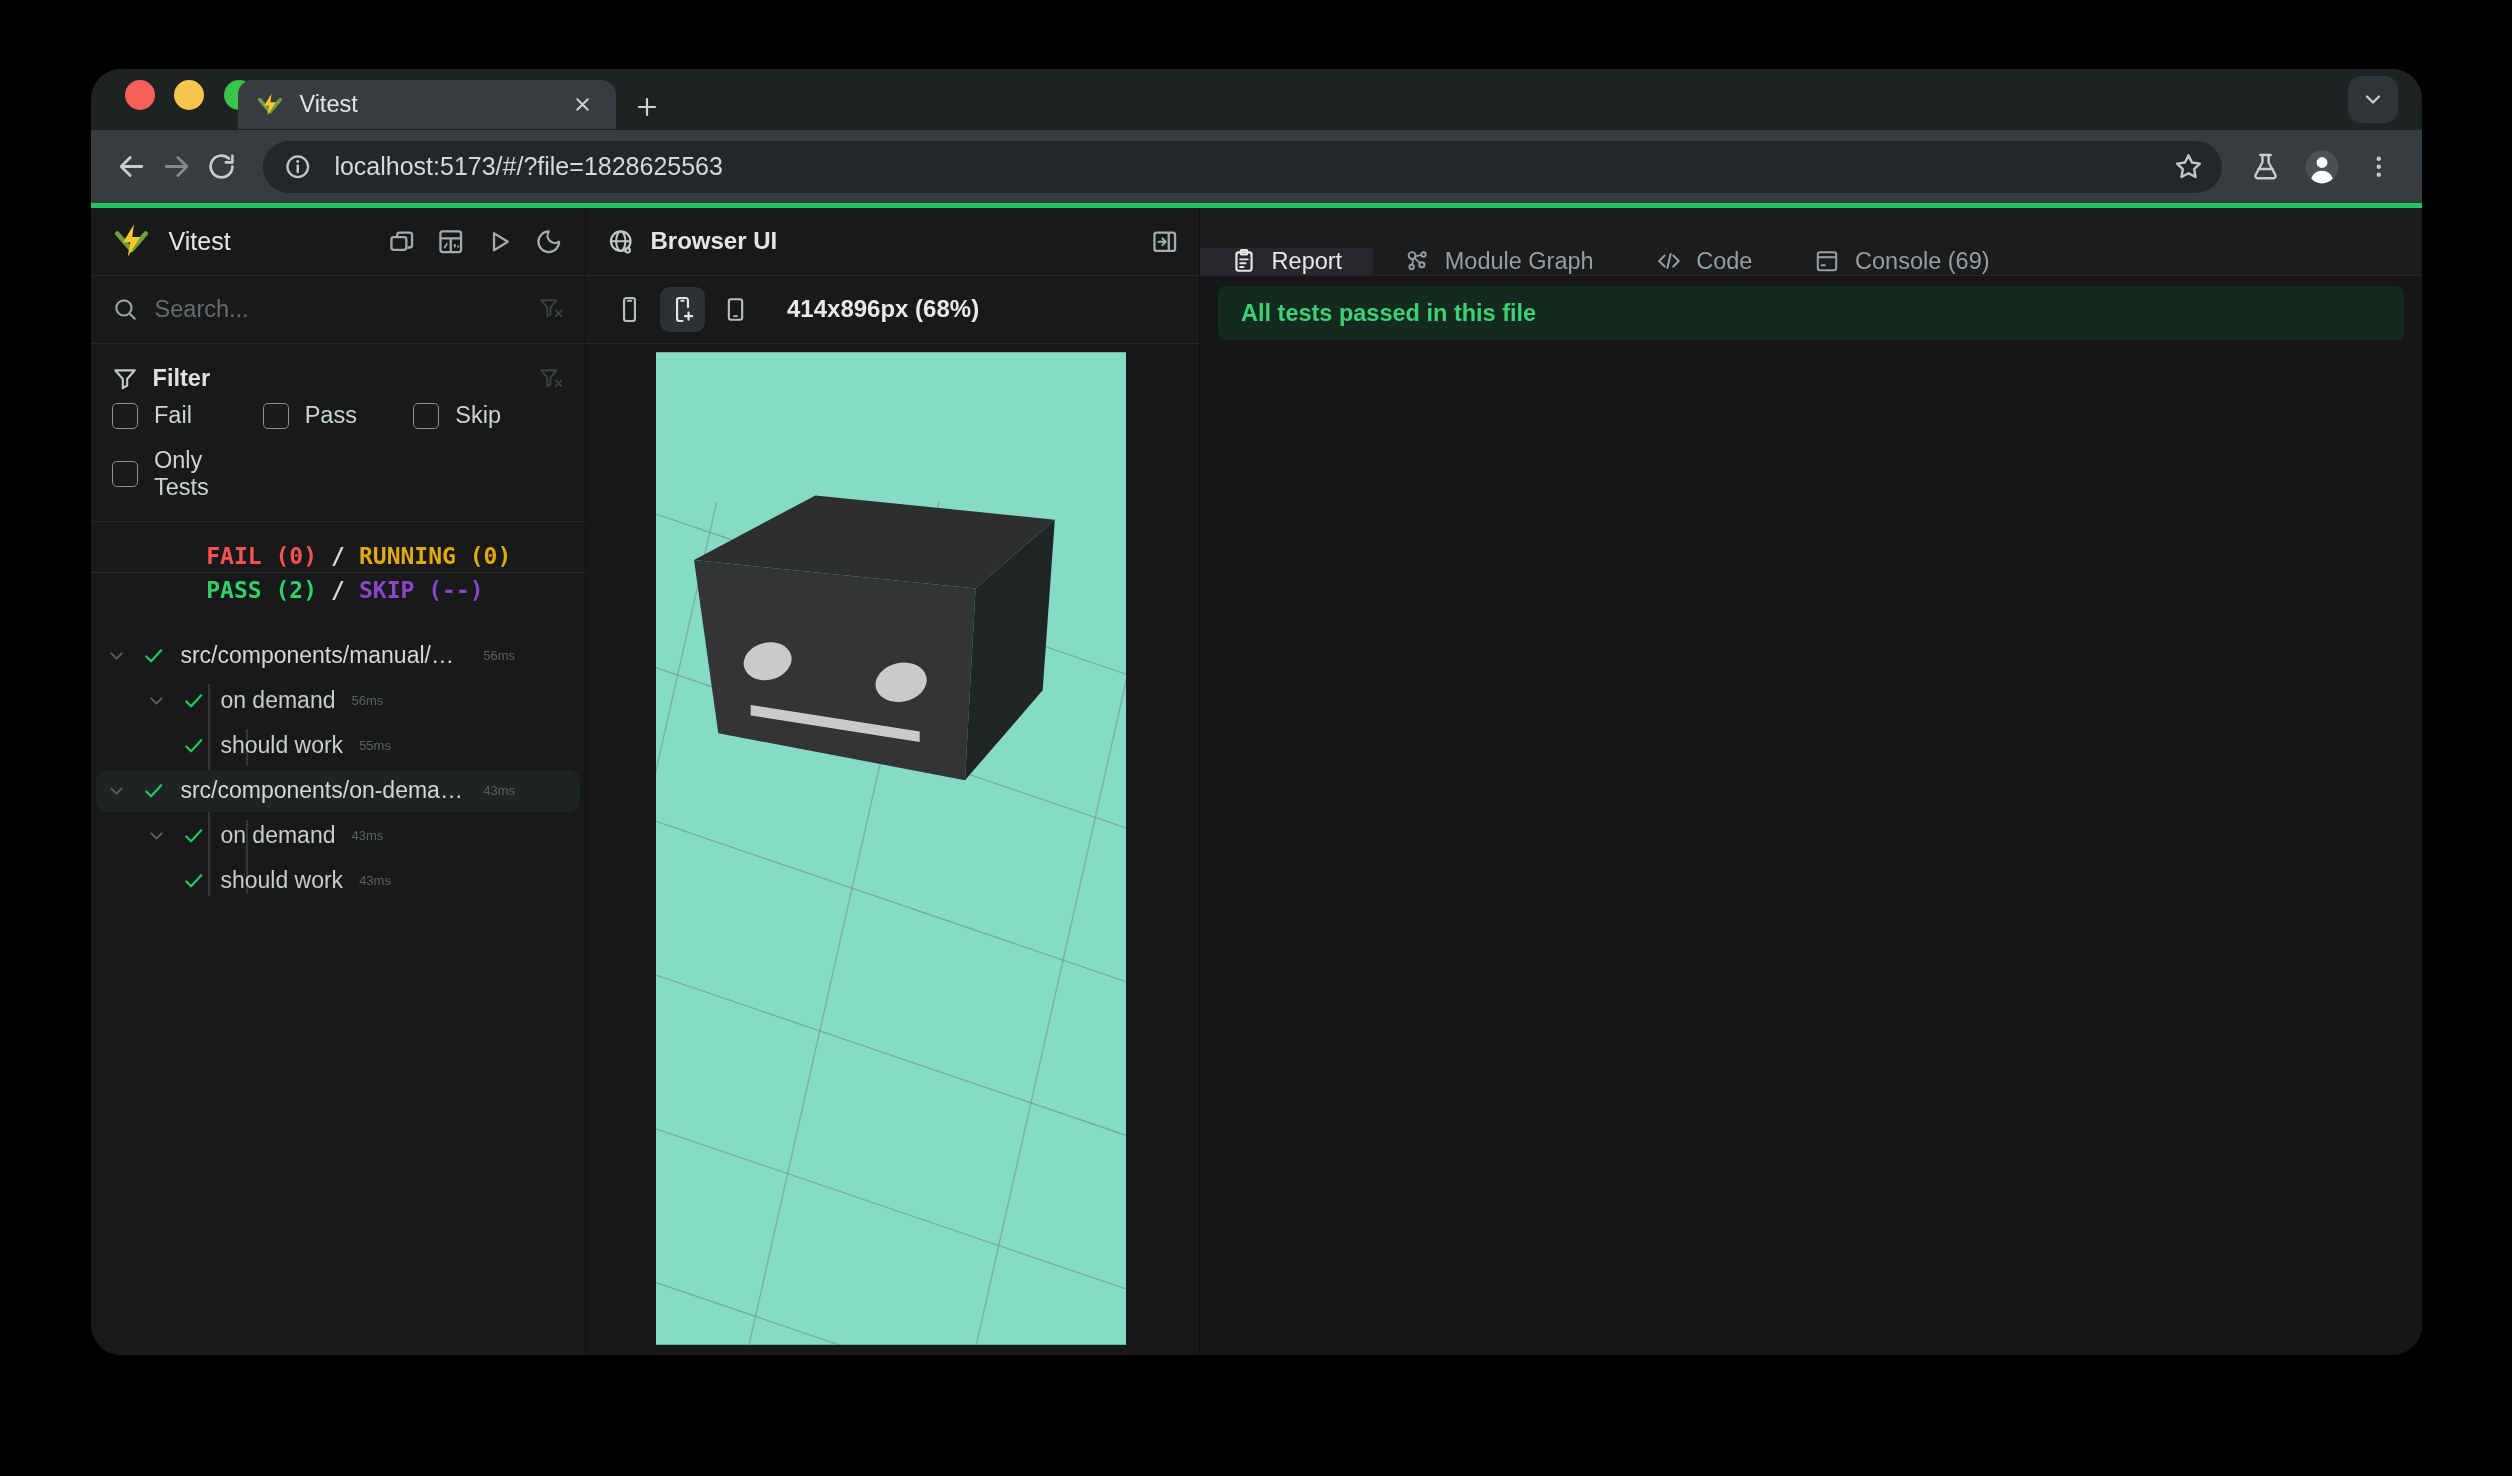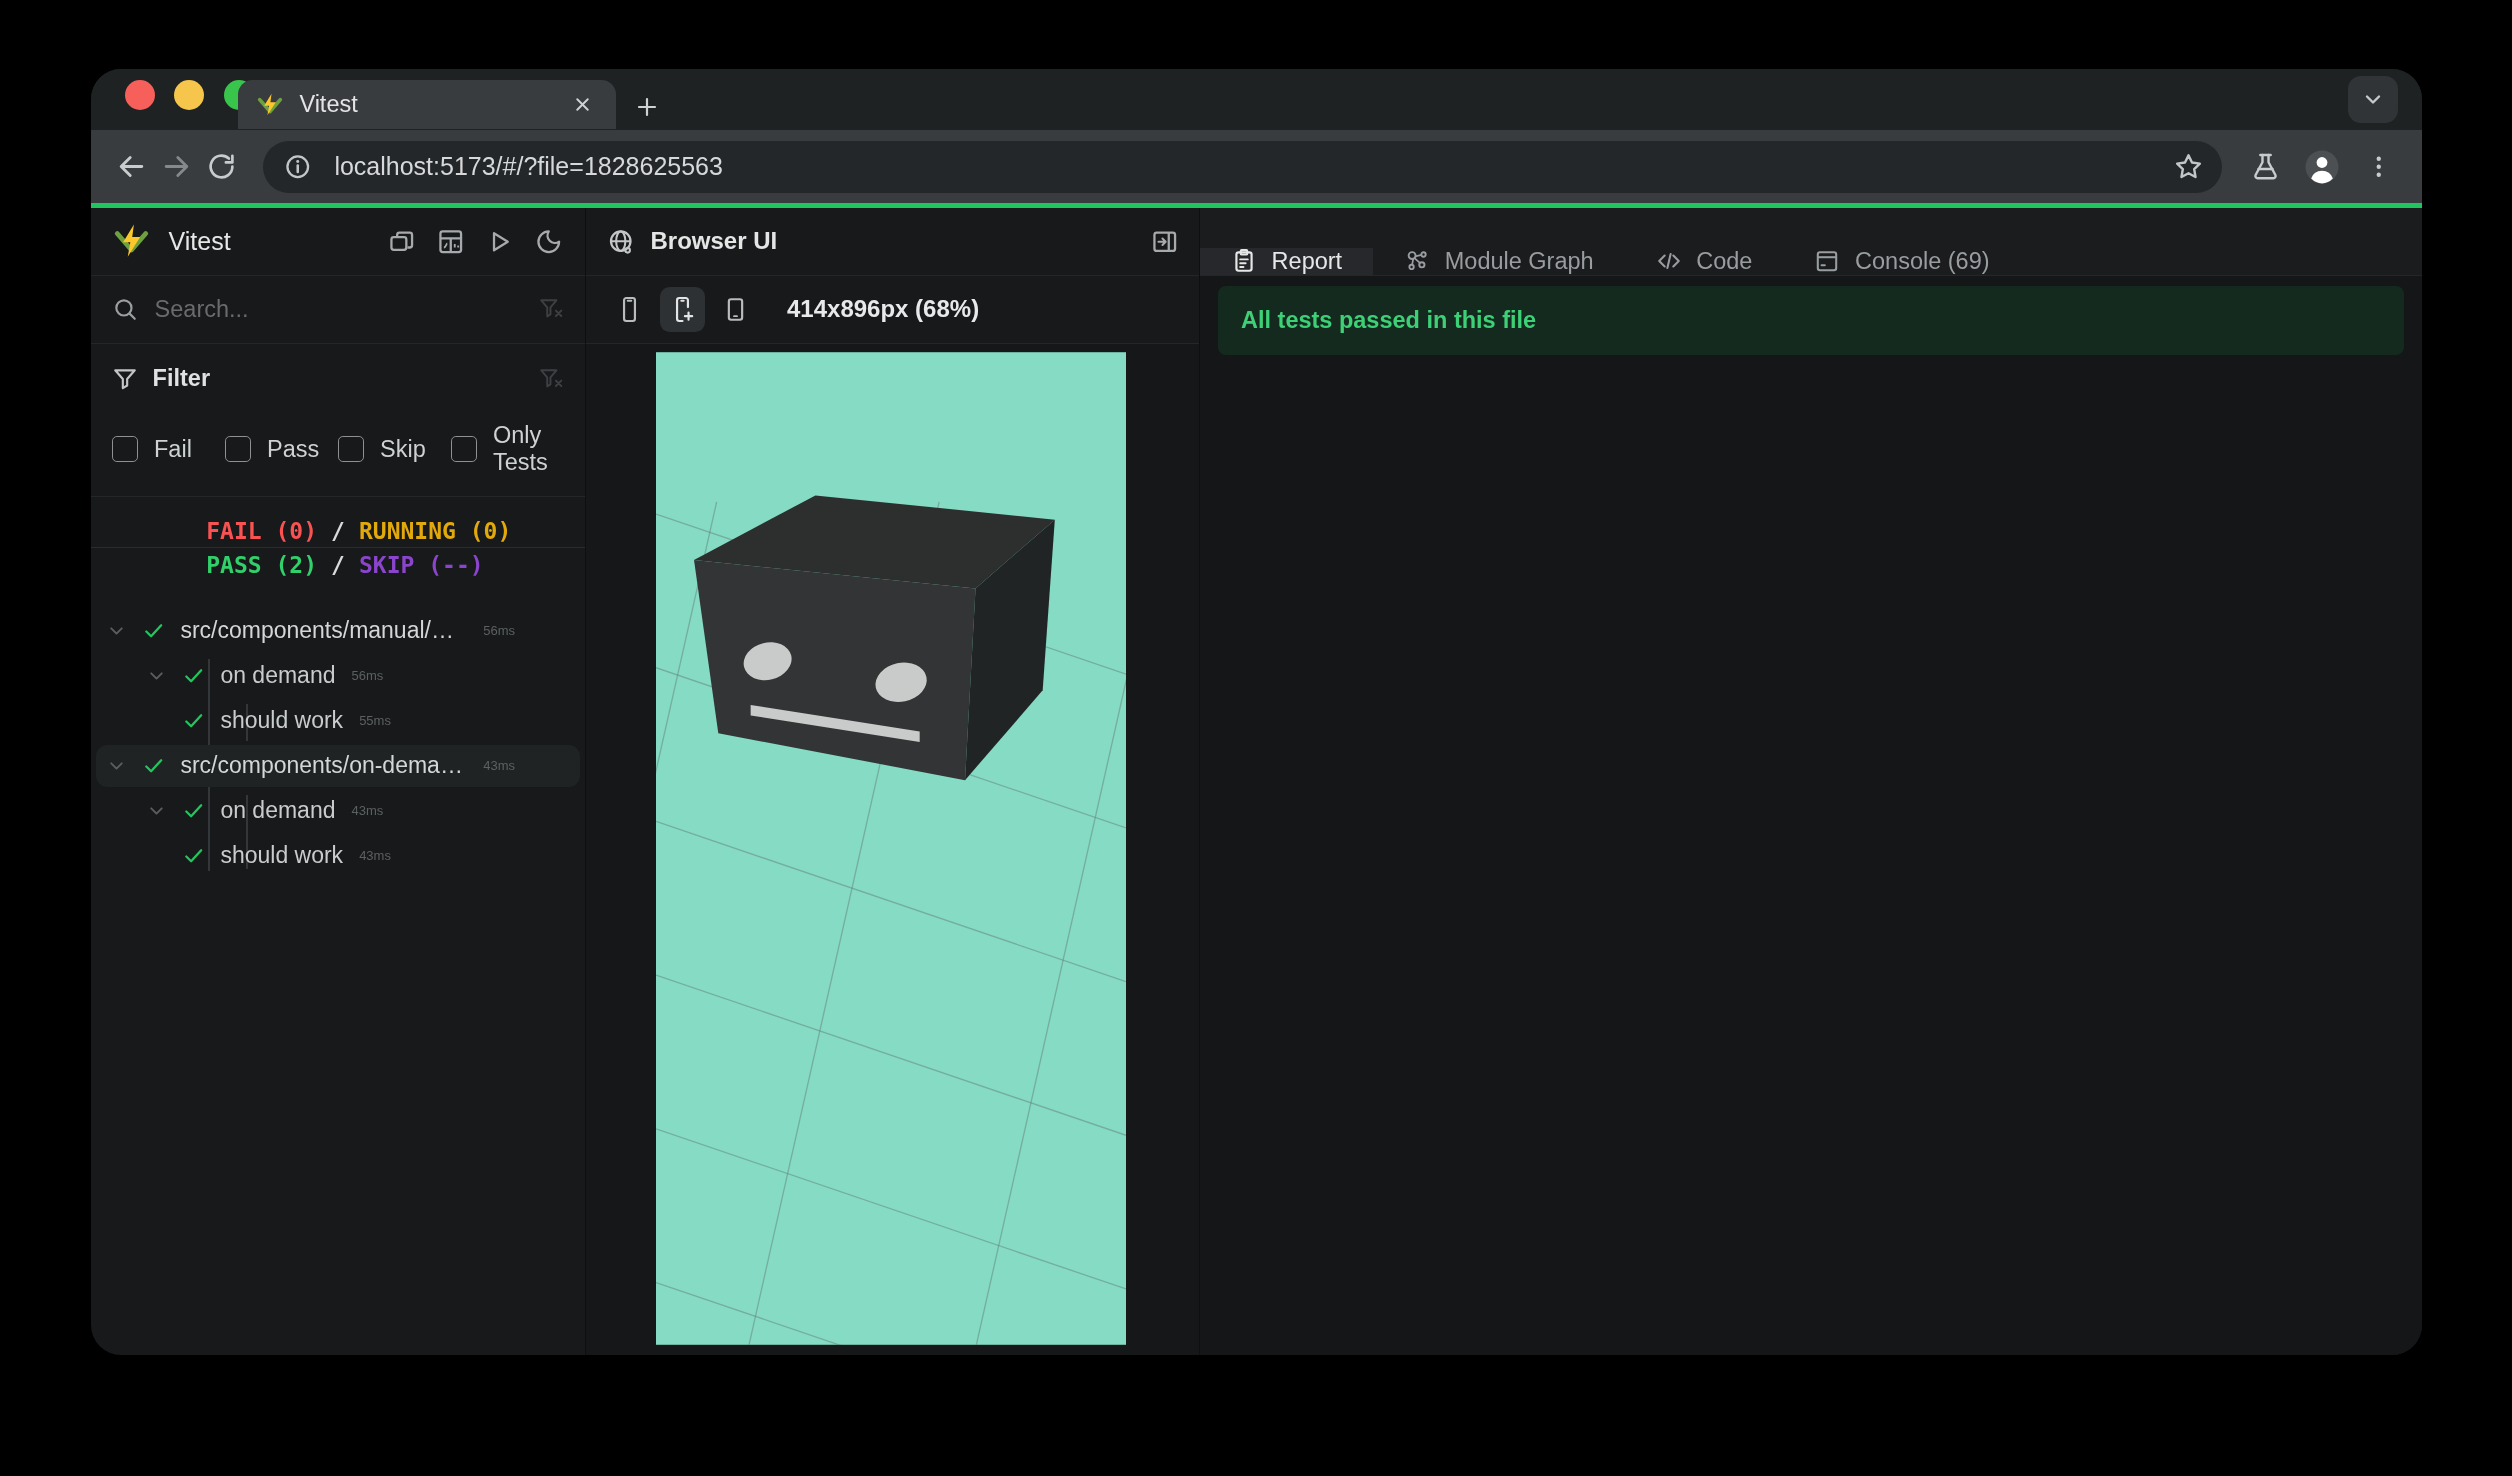--- a/index.html
+++ b/index.html
@@ -44,21 +44,21 @@
   .sicon{width:31px;height:31px;display:flex;align-items:center;justify-content:center;}
   .searchrow{padding:0 21px;gap:14.6px;}
   .searchrow input{background:transparent;border:none;outline:none;color:#d7d9da;font-size:23.5px;
     font-family:"Liberation Sans",sans-serif;flex:1 1 auto;min-width:0;}
   .searchrow input::placeholder{color:#686c6e;}
   .dimfilter{color:#3c4042;flex:none;}
   .searchicon{color:#9b9fa1;flex:none;display:flex;}
   .filterblock{padding:11.3px 21px 19.4px;border-bottom:0.8px solid #242728;}
   .filtertitle{display:flex;align-items:center;gap:14.6px;height:47px;color:#dfe1e2;font-size:23.5px;font-weight:700;}
   .funnel{color:#c3c6c7;display:flex;}
-  .fgrid{display:grid;grid-template-columns:1fr 1fr 1fr 1fr;row-gap:18px;margin-top:20px;}
+  .fgrid{display:grid;grid-template-columns:1fr 1fr 1fr;row-gap:18px;margin-top:0;}
   .fopt{display:flex;align-items:center;gap:16px;color:#cfd2d3;font-size:23.5px;}
   .cb{width:24px;height:24px;border:1.6px solid #8d9193;border-radius:4.9px;flex:none;}
   .statusblock{position:relative;height:102px;flex:none;}
   .statusdivider{position:absolute;left:0;right:0;top:50px;border-top:0.8px solid #2a2d2e;}
   .statuslines{position:absolute;inset:0;display:flex;flex-direction:column;align-items:center;justify-content:center;gap:4.9px;}
   .statusline{position:relative;display:grid;grid-template-columns:178px 19.4px 178px;column-gap:11.3px;
     font-family:"DejaVu Sans Mono",monospace;font-size:23px;font-weight:700;background:#17191a;padding:1.6px 8px;}
   .st-l{text-align:right}.st-m{text-align:center;color:#d8dadb}.st-r{text-align:left}
   .c-fail{color:#fa5252}.c-run{color:#e2a90c}.c-pass{color:#31d06a}.c-skip{color:#8b44cc}
   
@@ -93,21 +93,21 @@
   
   .pathrow{padding:0 24px;gap:18px;}
   .pathcheck{color:#23c55e;display:flex;flex:none;}
   .pathtext{color:#b6b9ba;font-size:23.5px;white-space:nowrap;overflow:hidden;text-overflow:ellipsis;}
   .extlink{margin-left:auto;color:#a6aaac;display:flex;flex:none;}
   .tabsrow{height:68px;background:#1a1c1d;display:flex;align-items:flex-end;border-bottom:0.8px solid #242728;box-sizing:border-box;flex:none;}
   .rtab{display:flex;align-items:center;gap:14.6px;padding:0 31px;color:#999da0;font-size:23.5px;}
   .rtab .ticon{display:flex;}
   .rtab.active{background:#26282b;color:#e6e8e8;}
   .reportbody{flex:1 1 auto;background:#141617;padding:10.5px 18px;box-sizing:border-box;}
-  .banner{height:69px;background:#152a1e;border-radius:8px;display:flex;align-items:center;padding:0 23px;}
+  .banner{height:54px;background:#152a1e;border-radius:8px;display:flex;align-items:center;padding:0 23px;}
   .bannertext{color:#3ed077;font-size:23.5px;font-weight:700;}
   svg{display:block;}
 </style>
 </head>
 <body>
 
 <div class="window">
 
   <div class="titlebar">
     <div class="traffic">

